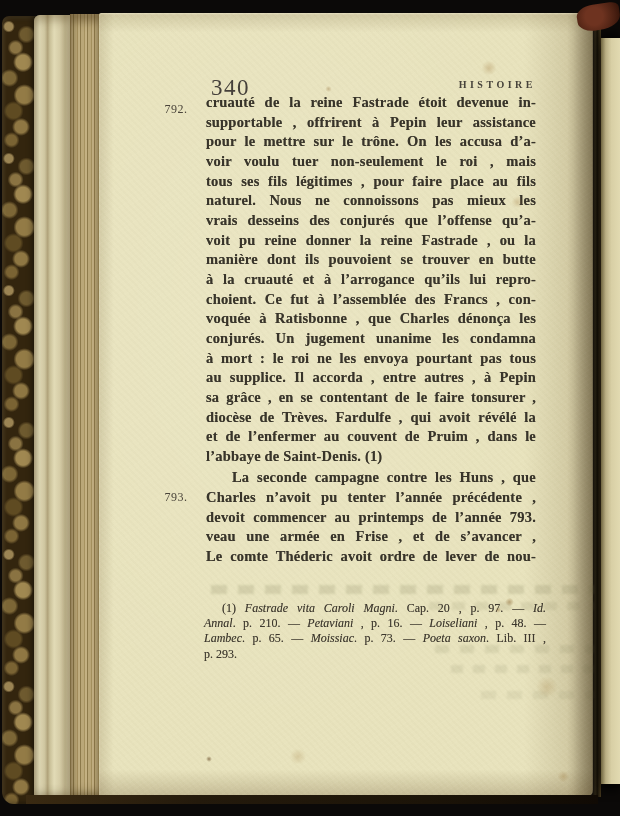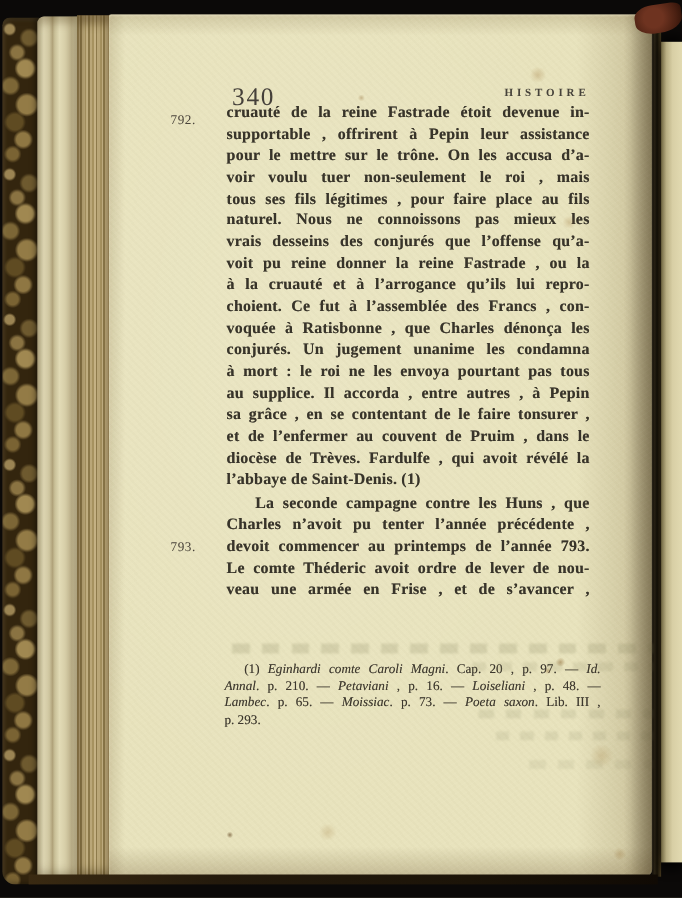--- a/index.html
+++ b/index.html
@@ -44,21 +44,21 @@
   .grain{position:absolute;inset:0;border-radius:inherit;pointer-events:none;opacity:.6;
     background-image:
       repeating-linear-gradient(47deg, rgba(120,110,70,.045) 0 2px, transparent 2px 5px),
       repeating-linear-gradient(-33deg, rgba(255,255,240,.05) 0 1px, transparent 1px 4px);}
 
   .page-header{position:absolute;left:107px;top:60px;width:330px;height:24px;}
   .pagenum{position:absolute;left:5px;top:2px;font-size:23px;letter-spacing:1.5px;color:#45403a;}
   .running-title{position:absolute;left:10px;right:0;top:6px;text-align:right;font-size:10px;
     letter-spacing:3.5px;color:#46423a;font-weight:bold;}
 
-  .margin-note{position:absolute;left:56px;width:42px;text-align:left;font-size:12px;
+  .margin-note{position:absolute;left:56px;width:42px;text-align:center;font-size:12px;
     letter-spacing:.5px;color:#4a443a;font-family:Liberation Serif, serif;}
   .mn1{top:89px;} .mn2{top:477px;}
 
   .body-col{position:absolute;left:107px;top:80px;width:330px;color:#38342a;
     font-size:14.5px;letter-spacing:.2px;}
   .tline{line-height:19.65px;text-align:justify;text-align-last:justify;white-space:nowrap;
     text-shadow:0 0 .5px rgba(56,52,42,.55);font-weight:bold;}
   .tline.ind{text-indent:26px;}
   .tline.flush{text-align-last:left;white-space:normal;}
   .para2{margin-top:2px;}
@@ -112,42 +112,43 @@
     <div class="body-col">
       <div>
           <div class="tline">cruauté de la reine Fastrade étoit devenue in-</div>
           <div class="tline">supportable , offrirent à Pepin leur assistance</div>
           <div class="tline">pour le mettre sur le trône. On les accusa d’a-</div>
           <div class="tline">voir voulu tuer non-seulement le roi , mais</div>
           <div class="tline">tous ses fils légitimes , pour faire place au fils</div>
           <div class="tline">naturel. Nous ne connoissons pas mieux les</div>
           <div class="tline">vrais desseins des conjurés que l’offense qu’a-</div>
           <div class="tline">voit pu reine donner la reine Fastrade , ou la</div>
+          <div class="tline">manière dont ils pouvoient se trouver en butte</div>
           <div class="tline">à la cruauté et à l’arrogance qu’ils lui repro-</div>
           <div class="tline">choient. Ce fut à l’assemblée des Francs , con-</div>
           <div class="tline">voquée à Ratisbonne , que Charles dénonça les</div>
           <div class="tline">conjurés. Un jugement unanime les condamna</div>
           <div class="tline">à mort : le roi ne les envoya pourtant pas tous</div>
           <div class="tline">au supplice. Il accorda , entre autres , à Pepin</div>
           <div class="tline">sa grâce , en se contentant de le faire tonsurer ,</div>
+          <div class="tline">diocèse de Trèves. Fardulfe , qui avoit révélé la</div>
           <div class="tline">et de l’enfermer au couvent de Pruim , dans le</div>
-          <div class="tline">diocèse de Trèves. Fardulfe , qui avoit révélé la</div>
           <div class="tline flush">l’abbaye de Saint-Denis. (1)</div>
         </div>
       <div class="para2">
           <div class="tline ind">La seconde campagne contre les Huns , que</div>
           <div class="tline">Charles n’avoit pu tenter l’année précédente ,</div>
           <div class="tline">devoit commencer au printemps de l’année 793.</div>
+          <div class="tline">veau une armée en Frise , et de s’avancer ,</div>
           <div class="tline">Le comte Théderic avoit ordre de lever de nou-</div>
-          <div class="tline">veau une armée en Frise , et de s’avancer ,</div>
         </div>
     </div>
 
     <div class="footnote">
-        <div class="fline ind"><span>(1) </span><span class="it">Eginhardi comte Caroli Magni</span><span>. Cap. 20 , p. 97. — </span><span class="it">Id.</span></div>
+        <div class="fline ind"><span>(1) </span><span class="it">Fastrade vita Caroli Magni</span><span>. Cap. 20 , p. 97. — </span><span class="it">Id.</span></div>
         <div class="fline"><span class="it">Annal</span><span>. p. 210. — </span><span class="it">Petaviani</span><span> , p. 16. — </span><span class="it">Loiseliani</span><span> , p. 48. —</span></div>
         <div class="fline"><span class="it">Lambec</span><span>. p. 65. — </span><span class="it">Moissiac</span><span>. p. 73. — </span><span class="it">Poeta saxon</span><span>. Lib. III ,</span></div>
         <div class="fline flush"><span>p. 293.</span></div>
       </div>
 
     <div class="bleed" style="left:112px;top:572px;width:416px;height:9px;
          background:repeating-linear-gradient(90deg, rgba(138,136,98,.55) 0 16px, transparent 16px 27px);"></div>
     <div class="bleed" style="left:330px;top:589px;width:198px;height:8px;opacity:.3;
          background:repeating-linear-gradient(90deg, rgba(138,136,98,.5) 0 13px, transparent 13px 23px);"></div>
     <div class="bleed" style="left:336px;top:632px;width:196px;height:8px;opacity:.3;

